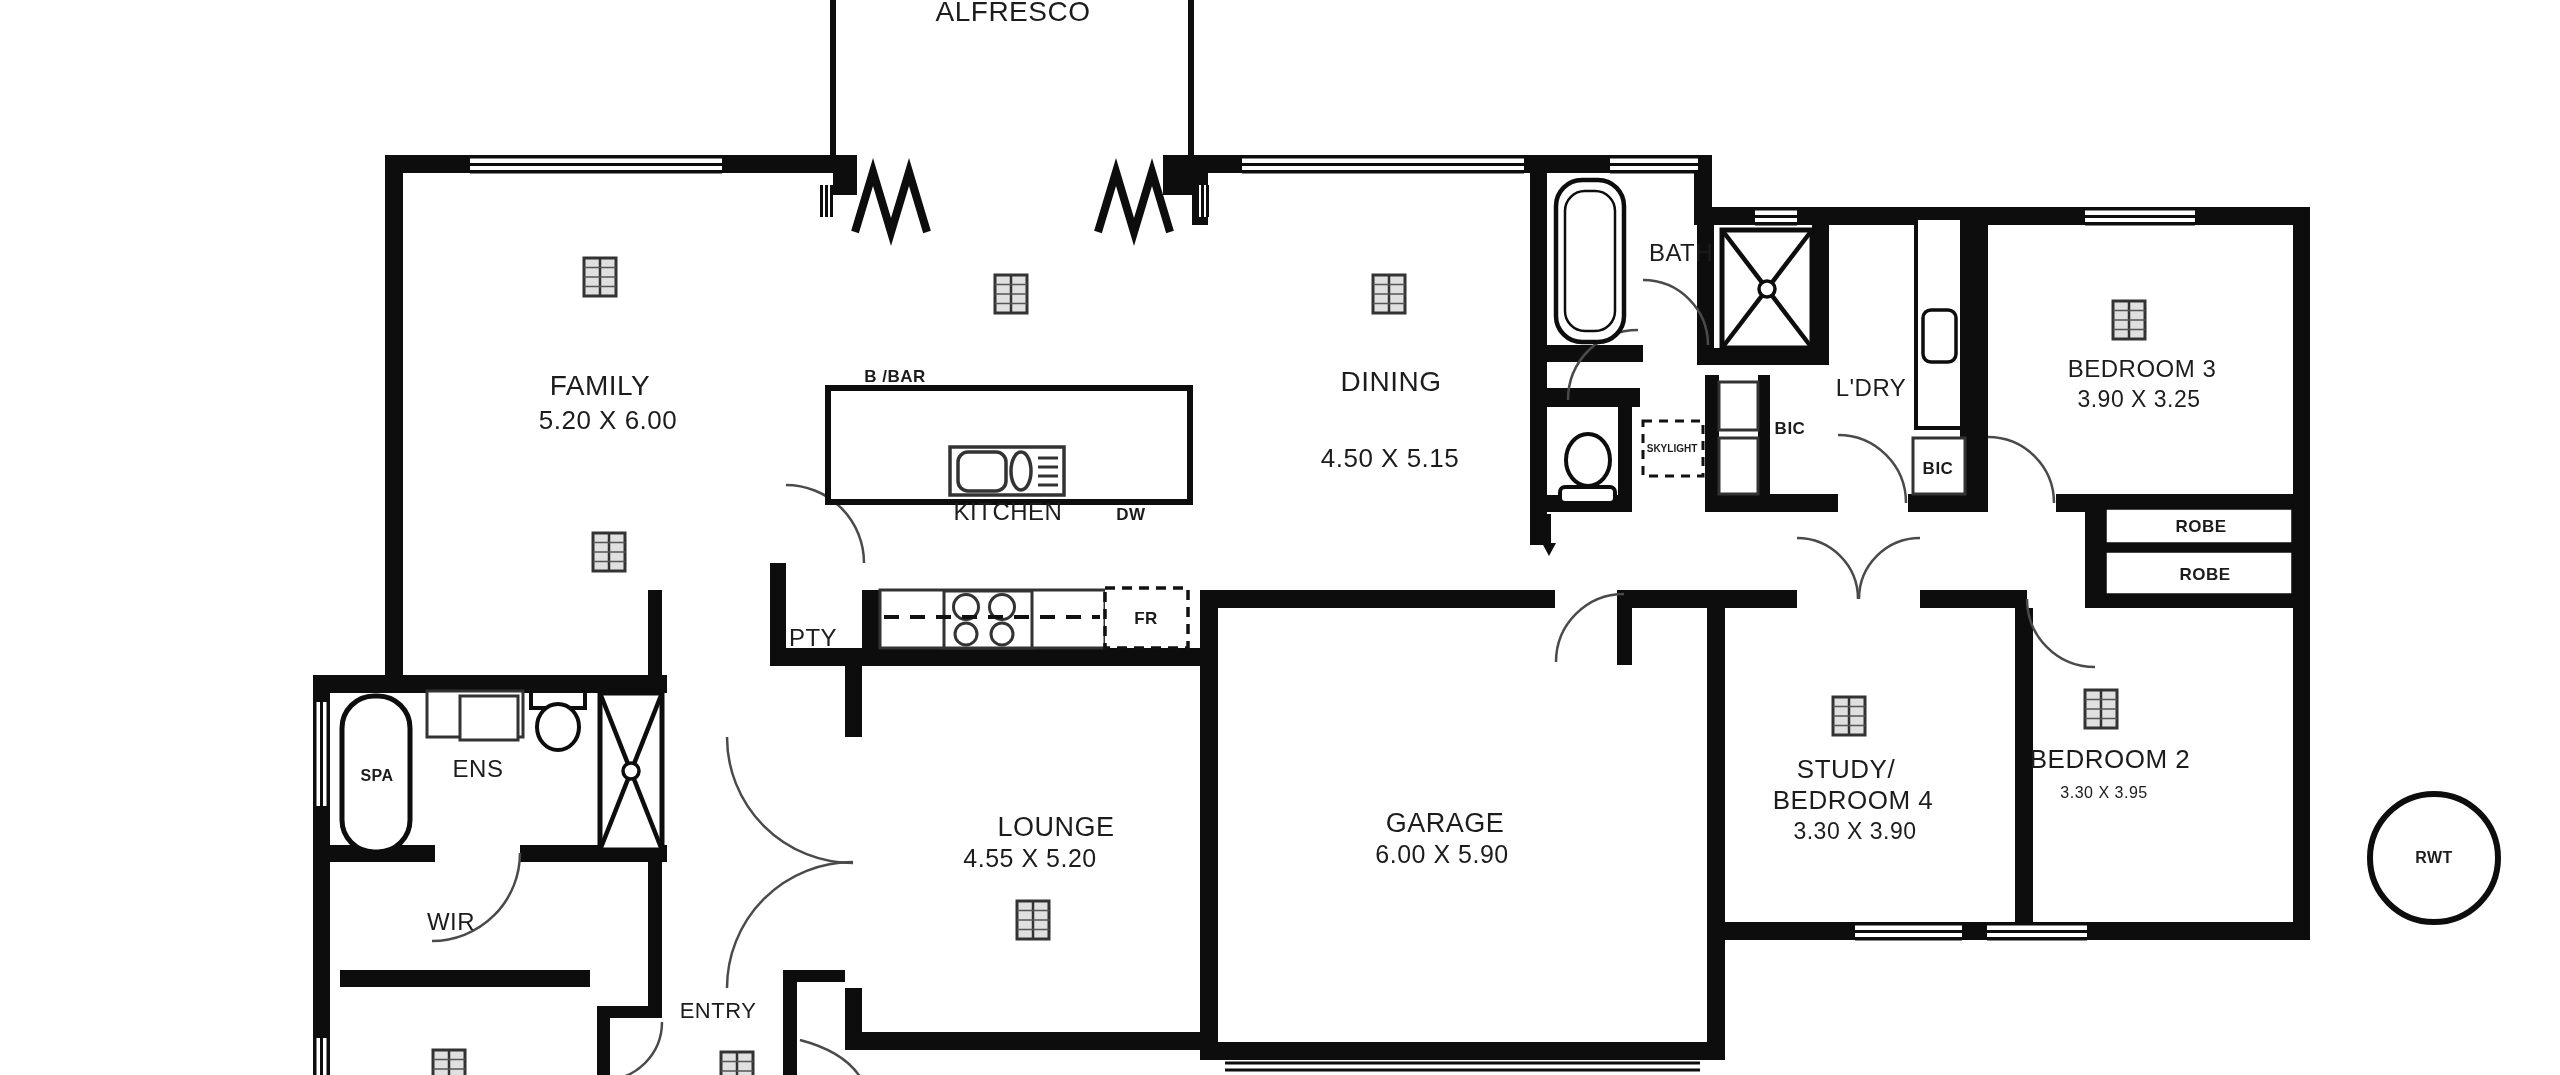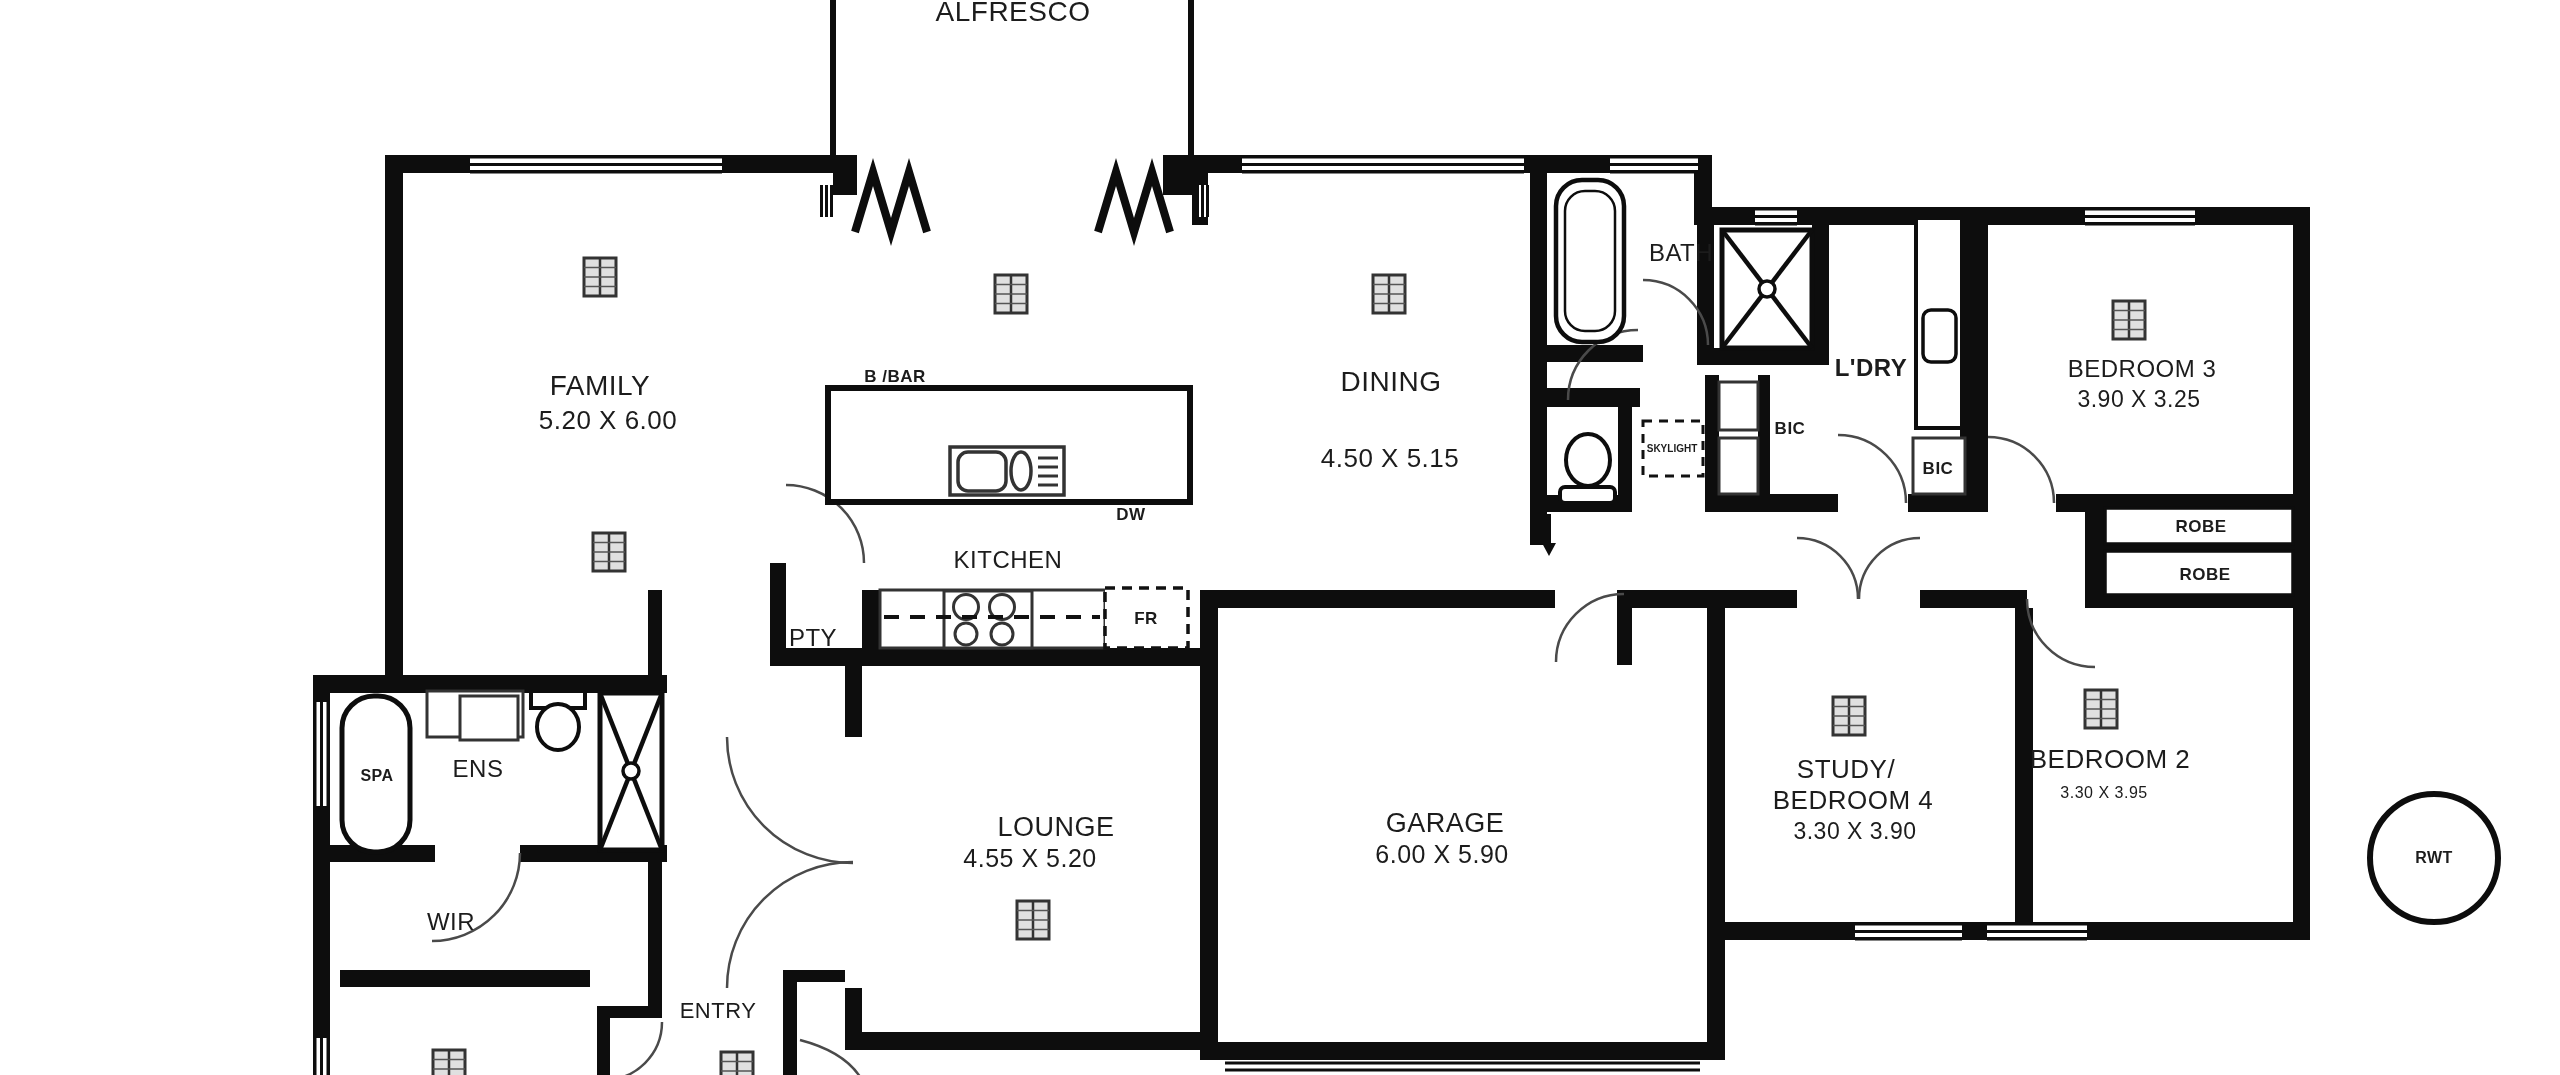--- a/index.html
+++ b/index.html
@@ -354,30 +354,30 @@
   </g>
 </svg>
 
   <div class="lbl room" style="left:1013px;top:12px;text-align:center;">ALFRESCO</div>
 
   <div class="lbl room" style="left:600px;top:386px;">FAMILY</div>
   <div class="lbl dims" style="left:608px;top:420px;">5.20 X 6.00</div>
 
   <div class="lbl small" style="left:895px;top:376px;">B /BAR</div>
   <div class="lbl small" style="left:1131px;top:514px;">DW</div>
-  <div class="lbl mid" style="left:1008px;top:560px;">KITCHEN</div>
+  <div class="lbl mid" style="left:1008px;top:512px;">KITCHEN</div>
   <div class="lbl mid" style="left:797px;top:638px;margin-left:16px;">PTY</div>
   <div class="lbl small" style="left:1146px;top:618px;">FR</div>
 
   <div class="lbl room" style="left:1391px;top:382px;">DINING</div>
   <div class="lbl dims" style="left:1390px;top:411px;margin-top:47px;">4.50 X 5.15</div>
 
   <div class="lbl mid" style="left:1681px;top:253px;">BATH</div>
   <div class="lbl tiny" style="left:1672px;top:449px;">SKYLIGHT</div>
-  <div class="lbl mid" style="left:1871px;top:368px;font-weight:bold;">L'DRY</div>
+  <div class="lbl mid" style="left:1871px;top:388px;">L'DRY</div>
   <div class="lbl small" style="left:1790px;top:428px;">BIC</div>
   <div class="lbl small" style="left:1938px;top:468px;">BIC</div>
 
   <div class="lbl mid" style="left:2142px;top:369px;">BEDROOM 3</div>
   <div class="lbl dims" style="left:2139px;top:399px;font-size:23px;">3.90 X 3.25</div>
   <div class="lbl small" style="left:2201px;top:526px;">ROBE</div>
   <div class="lbl small" style="left:2205px;top:574px;">ROBE</div>
 
   <div class="lbl room" style="left:1033px;top:827px;font-size:27px;margin-left:23px;">LOUNGE</div>
   <div class="lbl dims" style="left:1030px;top:858px;font-size:25px;">4.55 X 5.20</div>

